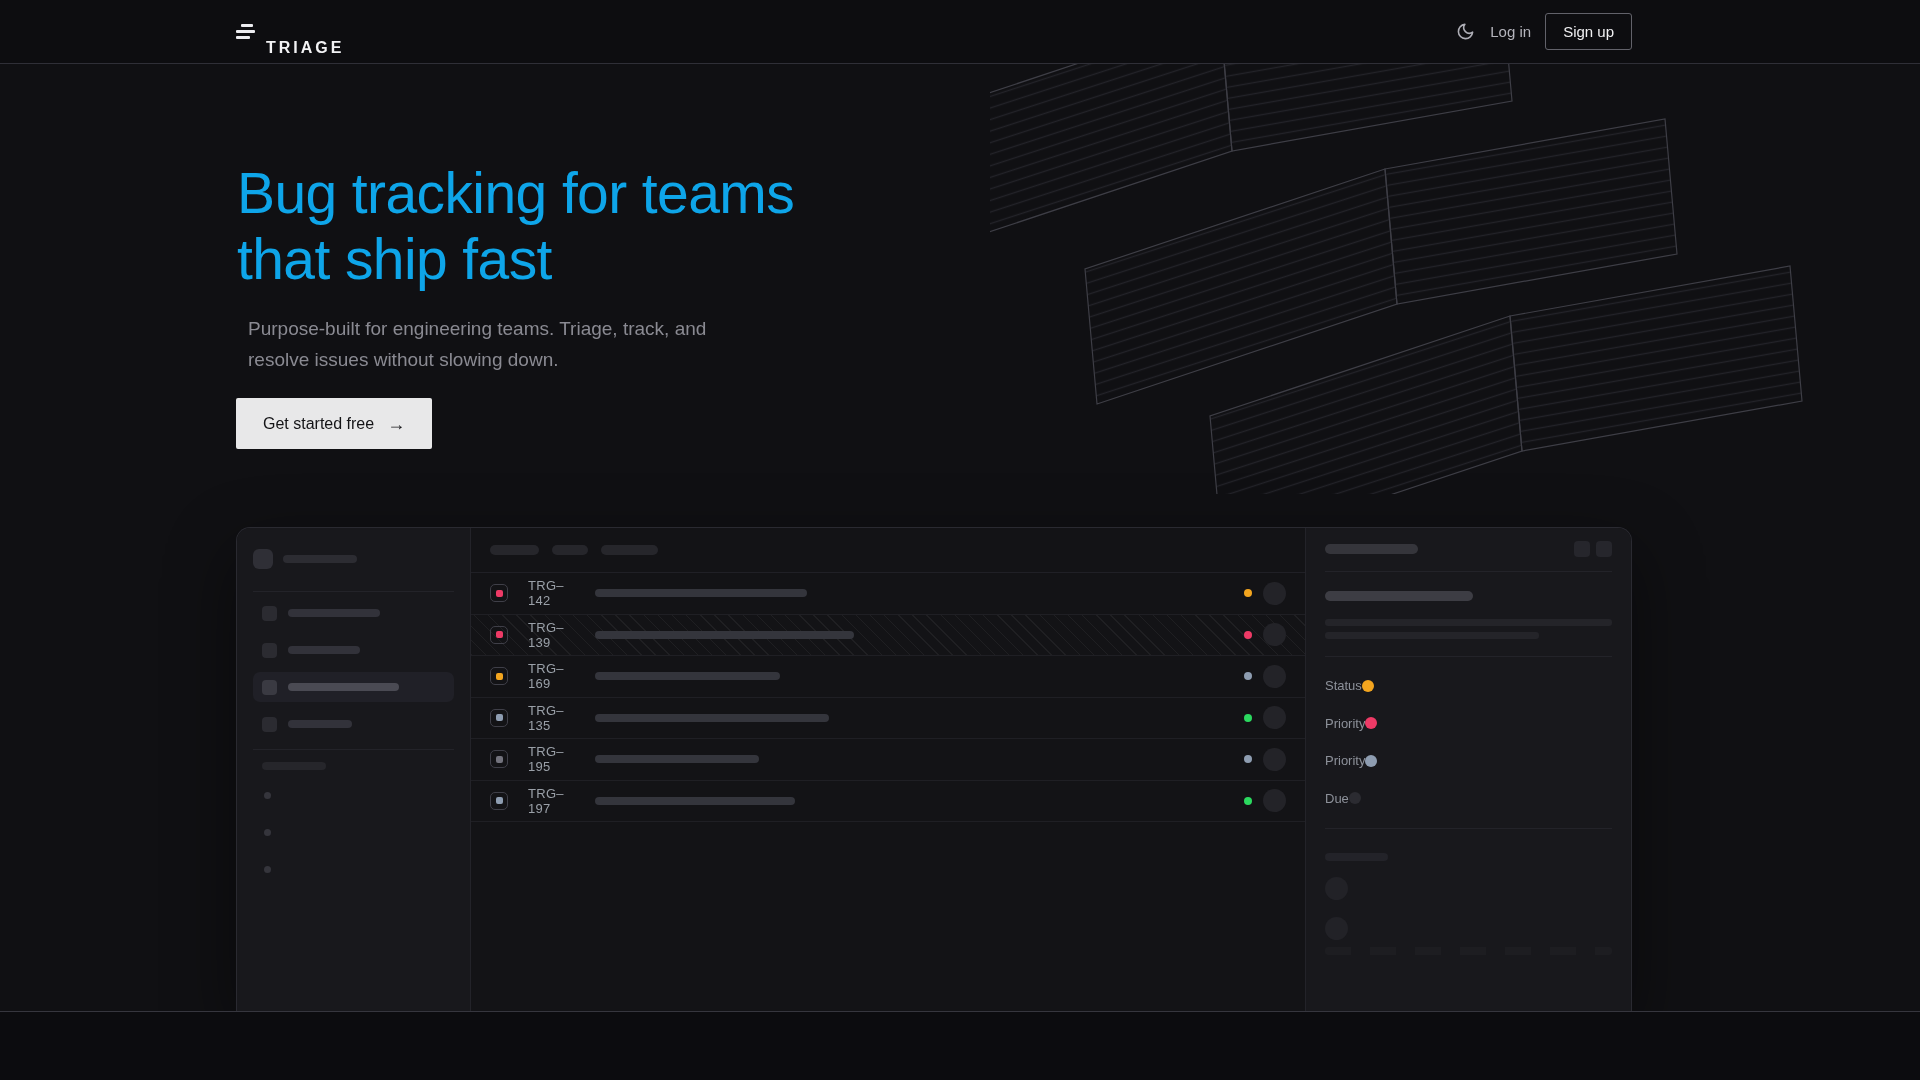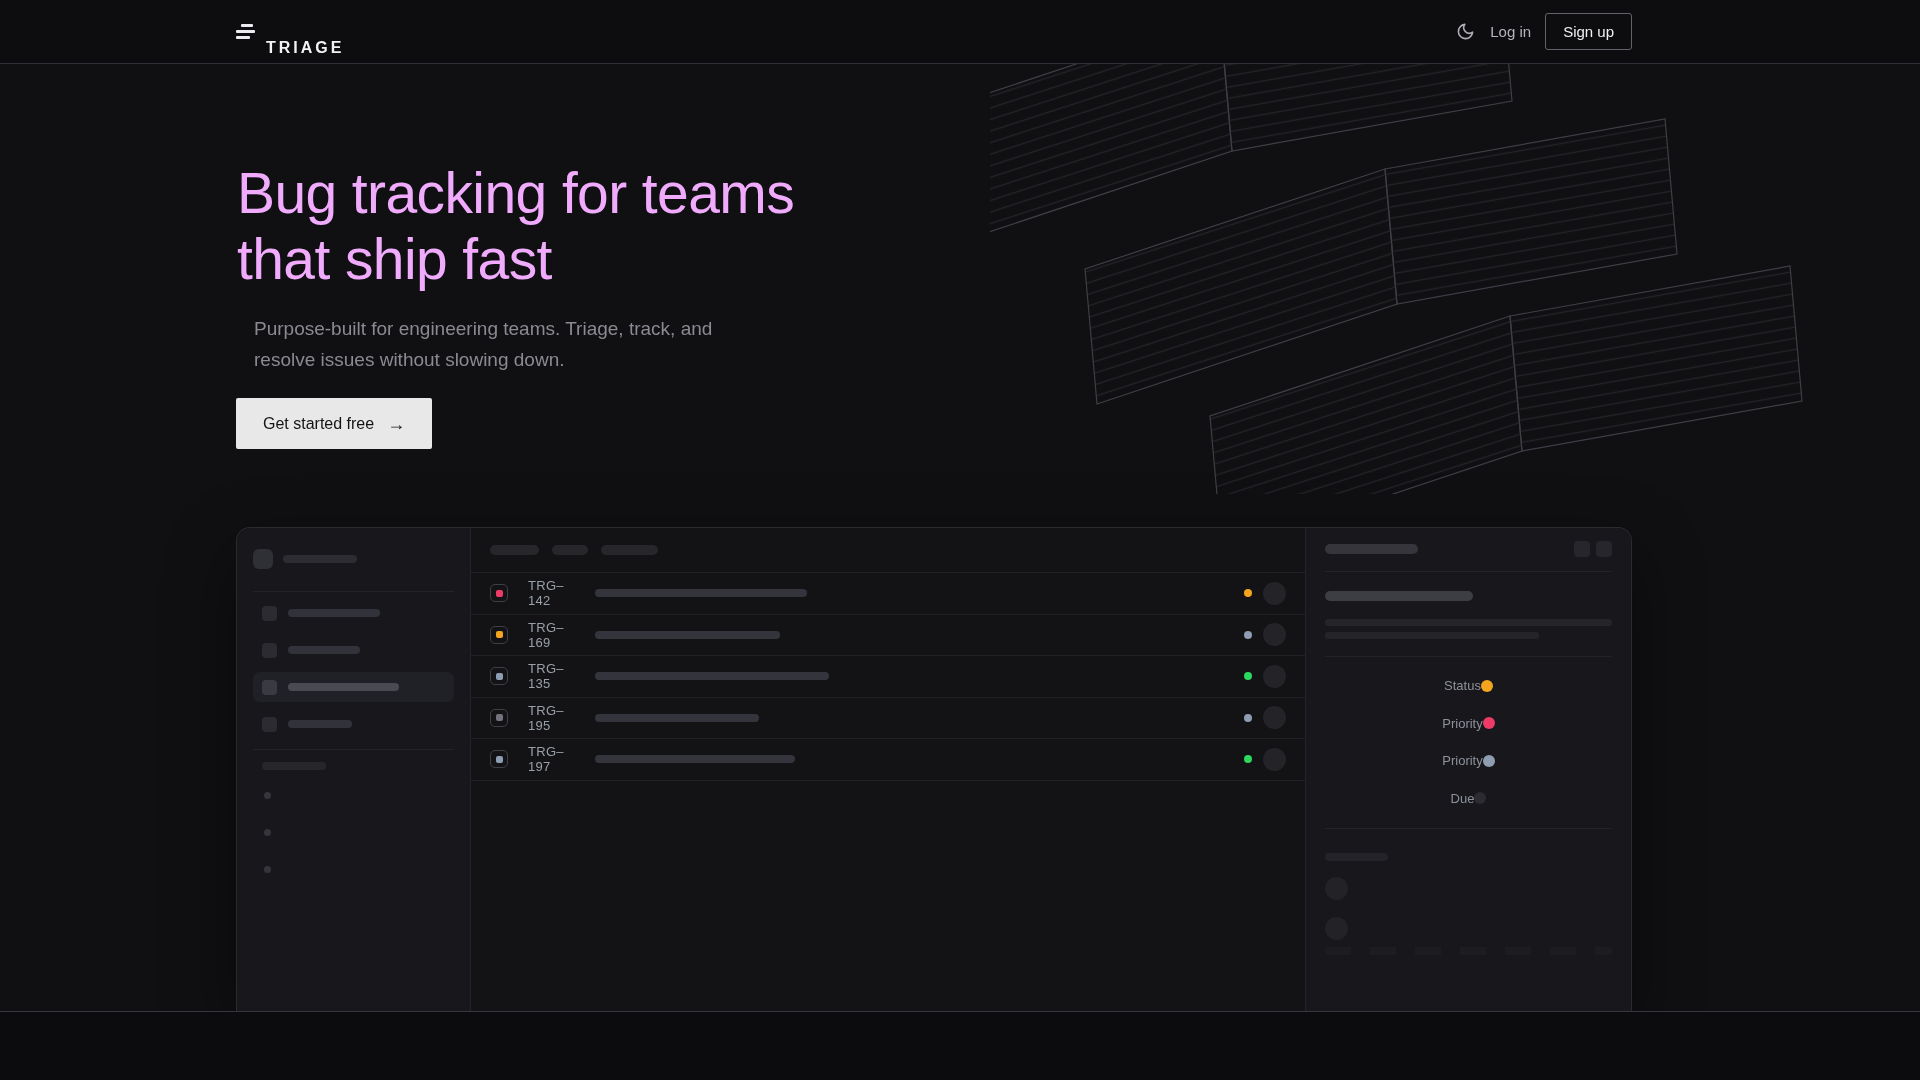--- a/index.html
+++ b/index.html
@@ -26,24 +26,24 @@
   .theme-toggle{width:22px;height:22px;display:flex;align-items:center;justify-content:center;cursor:pointer;background:none;border:none;padding:0;}
   .login-link{font-size:15px;color:#b4b4bc;cursor:pointer;background:none;border:none;padding:0;}
   .signup-btn{
     font-size:15px;color:#f0f0f2;background:transparent;
     border:1px solid #62626a;border-radius:3px;padding:9px 17px;cursor:pointer;
     font-family:"Liberation Sans", sans-serif;
   }
   
   .hero-title{
     position:absolute;left:237px;top:122px;z-index:4;
-    font-size:57px;line-height:66px;font-weight:500;color:#f0abfc;letter-spacing:-0.6px;
+    font-size:57px;line-height:66px;font-weight:500;color:#0ea5e9;letter-spacing:-0.6px;
   }
   .hero-subtitle{
-    position:absolute;left:254px;top:294px;width:480px;z-index:4;
+    position:absolute;left:248px;top:294px;width:480px;z-index:4;
     font-size:19px;line-height:31px;color:#8a8a92;
   }
   .cta-btn{
     position:absolute;left:236px;top:398px;height:51px;z-index:4;
     display:flex;align-items:center;gap:13px;padding:0 27px;
     background:#e8e8e9;color:#141417;font-size:16px;font-weight:500;
     border:none;border-radius:2px;cursor:pointer;
     font-family:"Liberation Sans", sans-serif;
   }
   .cta-arrow{font-size:18px;line-height:1;}
@@ -94,21 +94,21 @@
   .detail-header{display:flex;align-items:center;justify-content:space-between;height:16px;}
   .detail-header-bar{width:93px;height:10px;border-radius:5px;background:#35353b;}
   .detail-btns{display:flex;gap:6px;}
   .detail-btn{width:16px;height:16px;border-radius:4px;background:#26262c;}
   .detail-div{border:none;border-top:1px solid #232329;margin:14px 0 0;}
   .detail-title-bar{width:148px;height:10px;border-radius:5px;background:#3d3d44;margin-top:19px;}
   .detail-desc{height:7px;border-radius:3px;background:#242429;}
   .desc1{width:100%;margin-top:18px;}
   .desc2{width:214px;margin-top:6px;}
   .fields{margin-top:10px;}
-  .field-row{display:flex;align-items:center;justify-content:center;height:37.5px;}
+  .field-row{display:flex;align-items:center;justify-content:flex-start;height:37.5px;}
   .field-label{font-size:13px;color:#8d919a;}
   .field-dot{width:12px;height:12px;border-radius:50%;}
   .activity-bar{width:63px;height:8px;border-radius:4px;background:#232329;margin-top:24px;}
   .activity-avatar{width:23px;height:23px;border-radius:50%;background:#222227;}
   .av1{margin-top:16px;}
   .av2{margin-top:17px;}
   .dash-strip{height:8px;margin-top:7px;border-radius:4px;
     background:repeating-linear-gradient(90deg, rgba(255,255,255,0.025) 0 26px, transparent 26px 45px);}
   
   .site-footer{position:absolute;left:0;right:0;bottom:0;height:68px;background:#0c0c0f;border-top:1px solid #36363e;z-index:7;}
@@ -208,20 +208,30 @@
     <span class="issue-type">
       <span class="issue-type-dot" style="background: rgb(238, 58, 102);"></span>
     </span>
     <span class="issue-id">TRG–142</span>
     <span class="issue-title-skel" style="width: 212px;"></span>
     <span class="issue-spacer"></span>
     <span class="issue-status-dot" style="background: rgb(243, 165, 31);"></span>
     <span class="issue-avatar"></span>
   </div>
 
+  <div class="issue-row hatched">
+    <span class="issue-type">
+      <span class="issue-type-dot" style="background: rgb(238, 58, 102);"></span>
+    </span>
+    <span class="issue-id">TRG–139</span>
+    <span class="issue-title-skel" style="width: 259px;"></span>
+    <span class="issue-spacer"></span>
+    <span class="issue-status-dot" style="background: rgb(238, 58, 102);"></span>
+    <span class="issue-avatar"></span>
+  </div>
 
   <div class="issue-row">
     <span class="issue-type">
       <span class="issue-type-dot" style="background: rgb(243, 165, 31);"></span>
     </span>
     <span class="issue-id">TRG–169</span>
     <span class="issue-title-skel" style="width: 185px;"></span>
     <span class="issue-spacer"></span>
     <span class="issue-status-dot" style="background: rgb(142, 157, 177);"></span>
     <span class="issue-avatar"></span>

